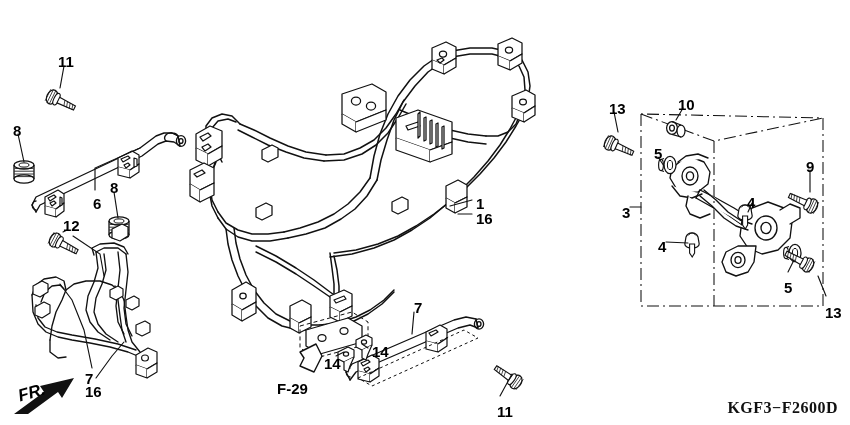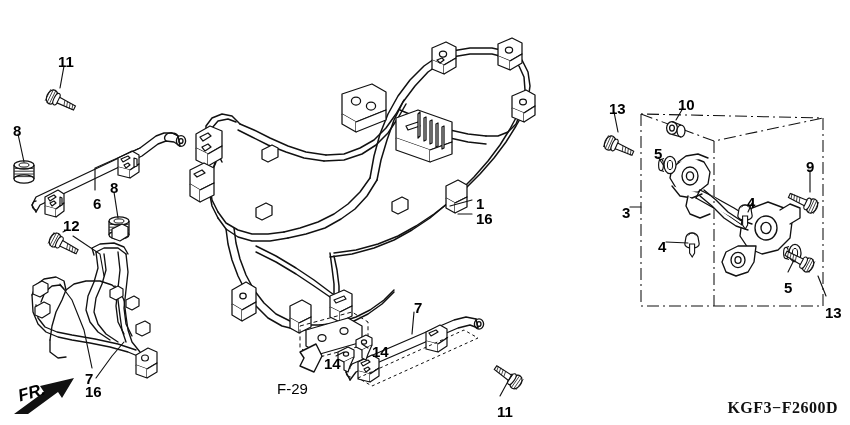--- a/index.html
+++ b/index.html
@@ -2,21 +2,21 @@
 <html><head>
 <meta charset="utf-8">
 <style>
   html,body{margin:0;padding:0;background:#fff;}
   body{width:850px;height:425px;font-family:"Liberation Serif",serif;overflow:hidden;}
   #sheet{position:relative;width:850px;height:425px;background:#fff;}
   svg#art{position:absolute;left:0;top:0;width:850px;height:425px;}
   .cal{position:absolute;font-family:"Liberation Sans",sans-serif;font-size:15px;font-weight:700;color:#000;line-height:1.02;letter-spacing:0px;white-space:pre;}
   .partno{position:absolute;right:12px;bottom:8px;font-family:"Liberation Serif",serif;font-size:16px;font-weight:700;letter-spacing:.5px;color:#111;}
   .fr{position:absolute;left:18px;bottom:22px;font-family:"Liberation Sans",sans-serif;font-size:17px;font-weight:700;font-style:italic;color:#000;transform:rotate(-16deg);}
-  .f29{position:absolute;left:277px;top:380px;font-family:"Liberation Sans",sans-serif;font-size:15px;font-weight:400;color:#000;}
+  .f29{position:absolute;left:277px;top:380px;font-family:"Liberation Sans",sans-serif;font-size:15px;font-weight:700;color:#000;}
 </style>
 </head>
 <body>
 
 <div id="sheet">
 
   <svg id="art" viewBox="0 0 850 425">
     <defs>
       <g id="boltA">
         <ellipse cx="0" cy="0" rx="5.2" ry="7.4" fill="#fff" stroke="#111" stroke-width="1.2"></ellipse>

